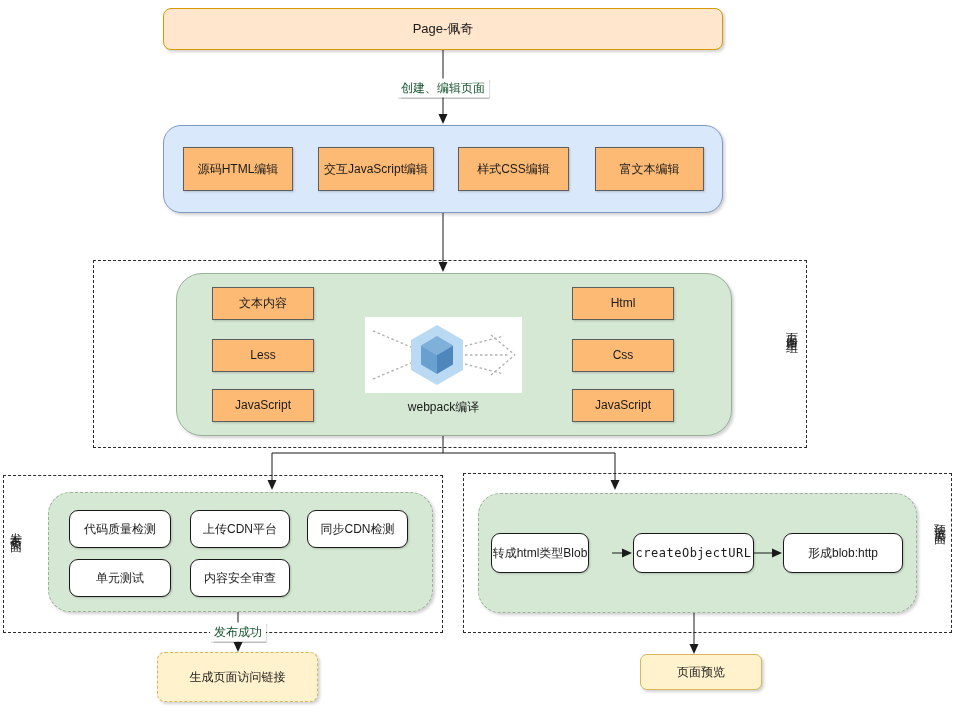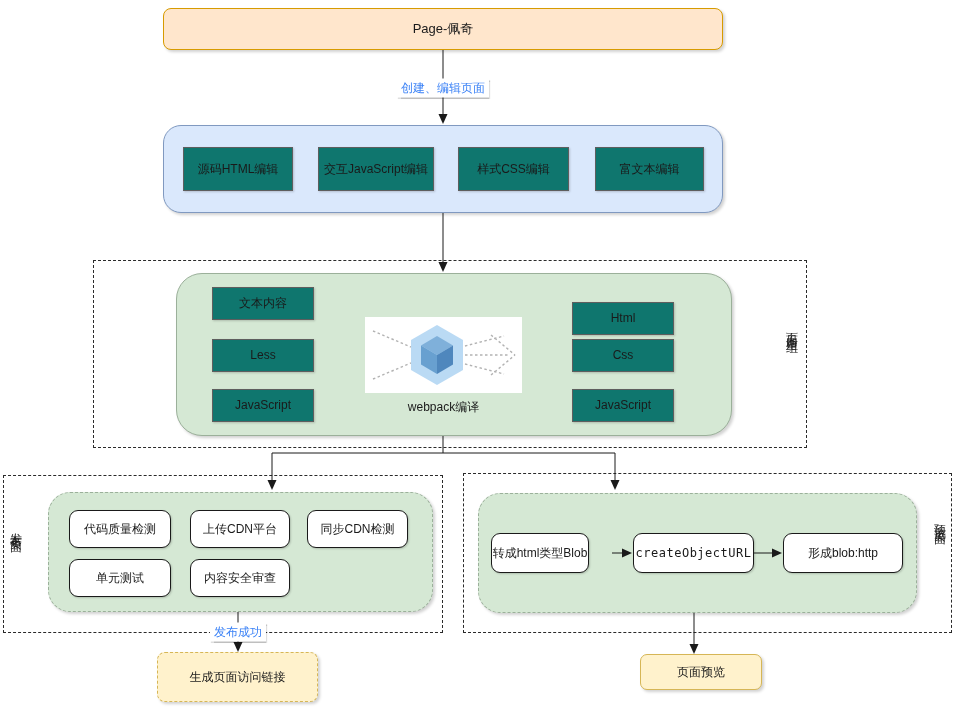--- a/index.html
+++ b/index.html
@@ -8,27 +8,27 @@
   .node{position:absolute;box-sizing:border-box;display:flex;align-items:center;justify-content:center;
         font-size:12px;color:#1a1a1a;text-align:center;line-height:1.2;}
   .shadow{box-shadow:2px 2px 3px rgba(0,0,0,.18);}
   .sshadow{box-shadow:1px 1px 2px rgba(0,0,0,.18);}
   .orange{background:#ffe6cc;border:1px solid #d79b00;border-radius:8px;}
   .yellow{background:#fff2cc;border:1px solid #d6b656;border-radius:8px;}
   .yellow.dash{border-style:dashed;}
   .bluec{background:#dae8fc;border:1px solid #8099c0;border-radius:18px;}
   .greenc{background:#d5e8d4;border:1px solid #9bb09a;border-radius:26px;}
   .greenc.dash{border-style:dashed;border-radius:22px;}
-  .wbox{background:#0f766e;border:1px solid #5e5e5e;}
+  .wbox{background:#fdba74;border:1px solid #5e5e5e;}
   .rbox{background:#ffffff;border:1px solid #1a1a1a;border-radius:9px;}
   .region{position:absolute;box-sizing:border-box;border:1px dashed #2a2a2a;background:transparent;}
   .vlabel{position:absolute;writing-mode:vertical-lr;text-orientation:upright;font-size:12px;
           color:#1a1a1a;background:#fff;letter-spacing:3px;padding:1px 0;z-index:6;}
   .elabel{position:absolute;transform:translate(-50%,-50%);background:#ffffff;padding:1px 4px;
-          font-size:12px;color:#3b82f6;white-space:nowrap;z-index:11;box-shadow:1px 1px 1px rgba(0,0,0,.25);}
+          font-size:12px;color:#14532d;white-space:nowrap;z-index:11;box-shadow:1px 1px 1px rgba(0,0,0,.25);}
   .connectors{position:absolute;left:0;top:0;z-index:10;pointer-events:none;}
   .mono{font-family:"DejaVu Sans Mono","Liberation Mono",monospace;font-size:12px;letter-spacing:.5px;}
   .wplabel{position:absolute;text-align:center;font-size:12px;color:#1a1a1a;}
   .wppanel{position:absolute;background:#ffffff;}
 </style>
 </head>
 <body>
 
 <div class="canvas">
 
@@ -67,21 +67,21 @@
         <path d="M126 58 L150 38"></path>
       </g>
       <polygon points="72,8 98,23 98,53 72,68 46,53 46,23" fill="#aed4f2" opacity="0.85"></polygon>
       <polygon points="72,19 88,28.5 72,38 56,28.5" fill="#7fb0da"></polygon>
       <polygon points="88,28.5 88,47.5 72,57 72,38" fill="#4f87bd"></polygon>
       <polygon points="56,28.5 56,47.5 72,57 72,38" fill="#68a0d0"></polygon>
     </svg>
   </div>
   <div class="wplabel" style="left:365px;top:399px;width:157px;">webpack编译</div>
 
-  <div class="node wbox sshadow" style="left:572px;top:302px;width:102px;height:33px;">Html</div>
+  <div class="node wbox sshadow" style="left:572px;top:287px;width:102px;height:33px;">Html</div>
   <div class="node wbox sshadow" style="left:572px;top:339px;width:102px;height:33px;">Css</div>
   <div class="node wbox sshadow" style="left:572px;top:389px;width:102px;height:33px;">JavaScript</div>
 
   <div class="node greenc dash shadow" style="left:48px;top:492px;width:385px;height:120px;"></div>
   <div class="node rbox sshadow" style="left:69px;top:510px;width:102px;height:38px;">代码质量检测</div>
   <div class="node rbox sshadow" style="left:190px;top:510px;width:100px;height:38px;">上传CDN平台</div>
   <div class="node rbox sshadow" style="left:307px;top:510px;width:101px;height:38px;">同步CDN检测</div>
   <div class="node rbox sshadow" style="left:69px;top:559px;width:102px;height:38px;">单元测试</div>
   <div class="node rbox sshadow" style="left:190px;top:559px;width:100px;height:38px;text-align:center;">内容安全审查</div>
 

